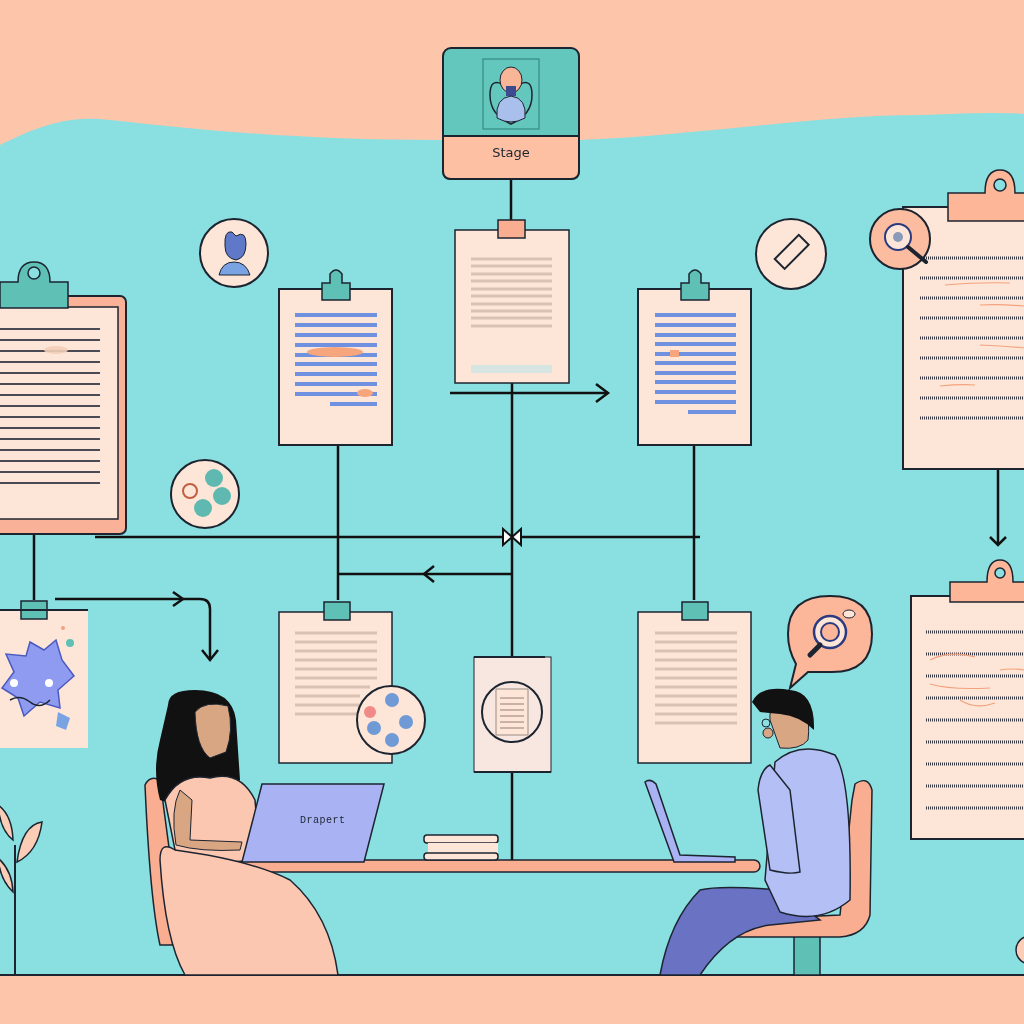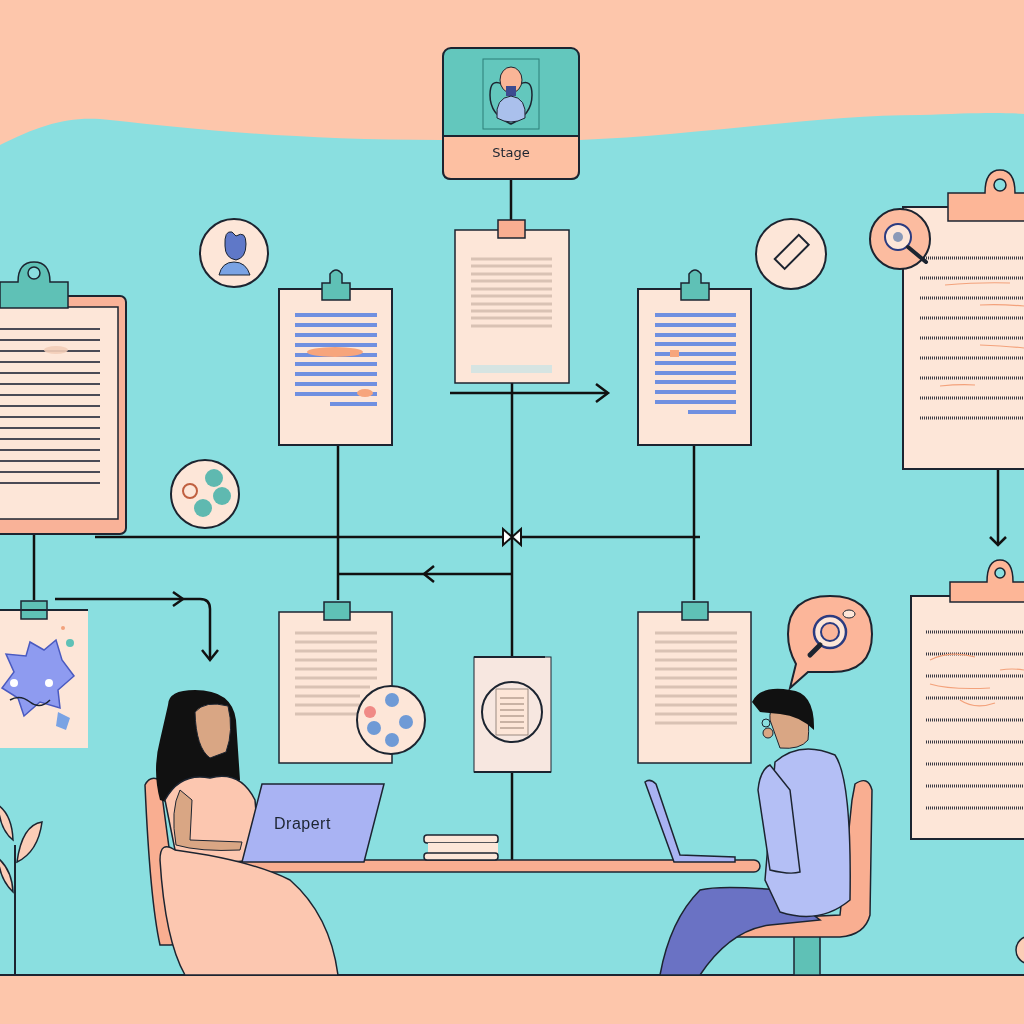--- a/index.html
+++ b/index.html
@@ -1,20 +1,20 @@
 <!DOCTYPE html>
 <html><head>
 <meta charset="utf-8">
 <style>
   html,body{margin:0;padding:0;}
   body{width:1024px;height:1024px;overflow:hidden;position:relative;background:#fdc6ab;font-family:"DejaVu Sans",sans-serif;}
   .abs{position:absolute;}
   #scene{position:absolute;left:0;top:0;width:1024px;height:1024px;}
   .stage-label{font-family:"DejaVu Sans",sans-serif;font-size:13px;color:#1c2430;}
-  .laptop-text{position:absolute;left:274px;top:815px;font-family:Liberation Sans, sans-serif;font-size:16px;color:#1c2430;letter-spacing:0.5px;}
+  .laptop-text{position:absolute;left:300px;top:815px;font-family:Liberation Mono, monospace;font-size:10px;color:#1c2430;letter-spacing:0.5px;}
 </style>
 </head>
 <body>
 
 <svg id="scene" viewBox="0 0 1024 1024" xmlns="http://www.w3.org/2000/svg">
 
   <rect x="0" y="0" width="1024" height="1024" fill="#fdc6ab"></rect>
   <path d="M0,145 C40,125 70,115 110,120 C200,130 300,140 440,140 L580,140 C700,135 820,115 920,115 C970,113 1000,112 1024,114 L1024,975 L0,975 Z" fill="#8adfe0"></path>
   <line x1="0" y1="975" x2="1024" y2="975" stroke="#1c2430" stroke-width="2"></line>
 

